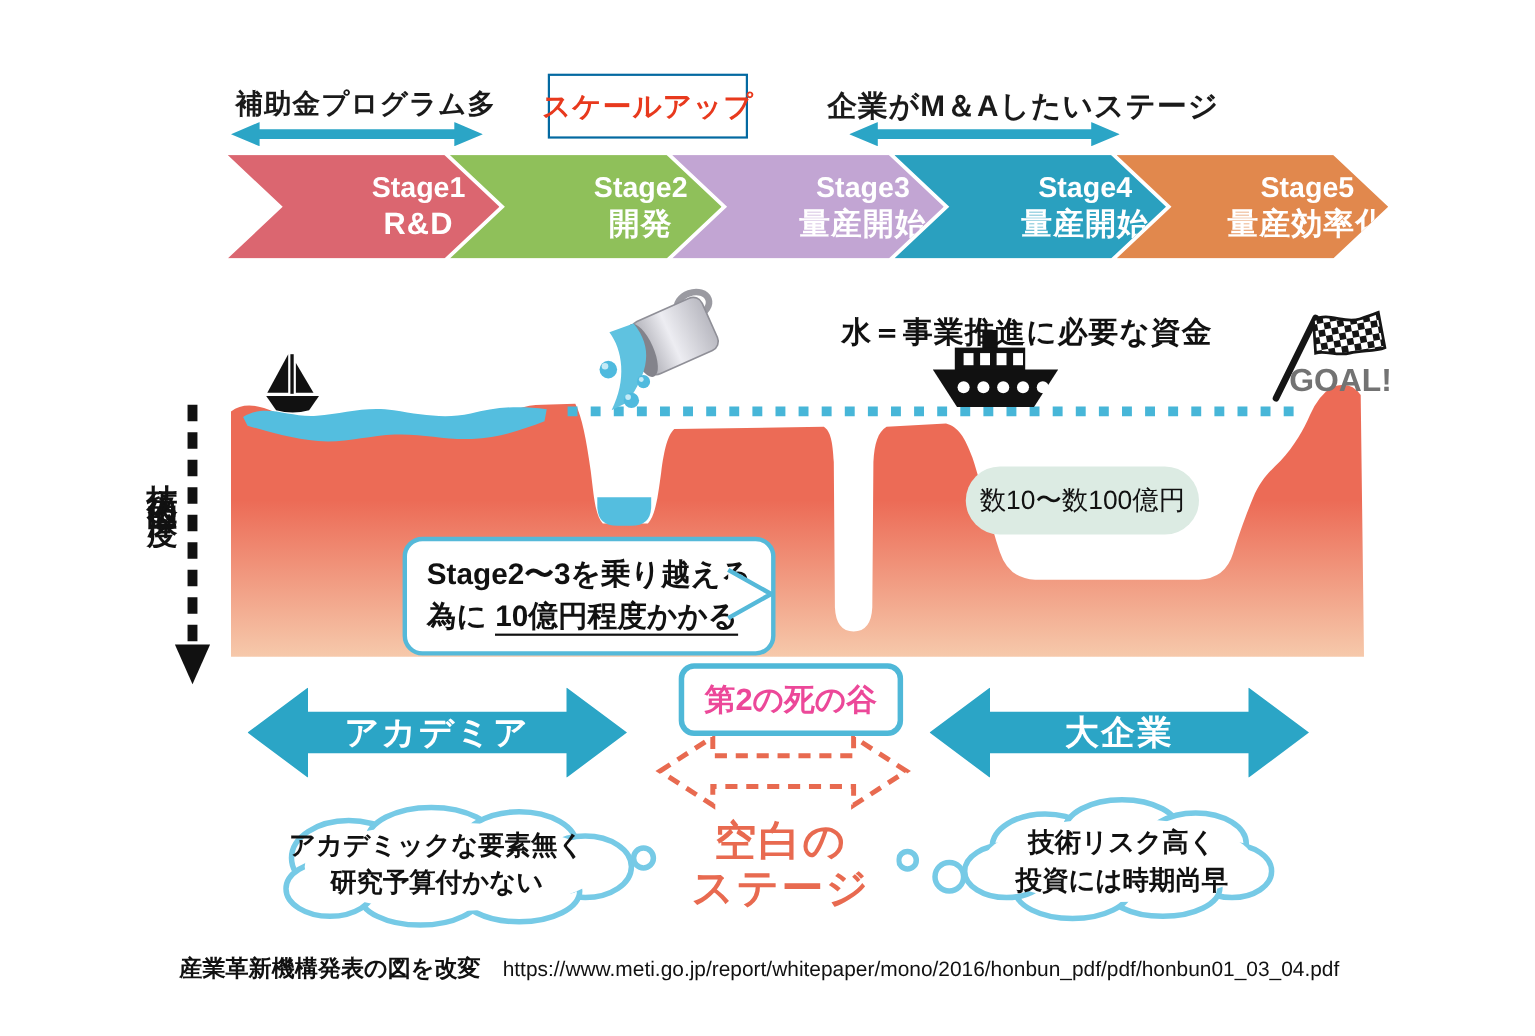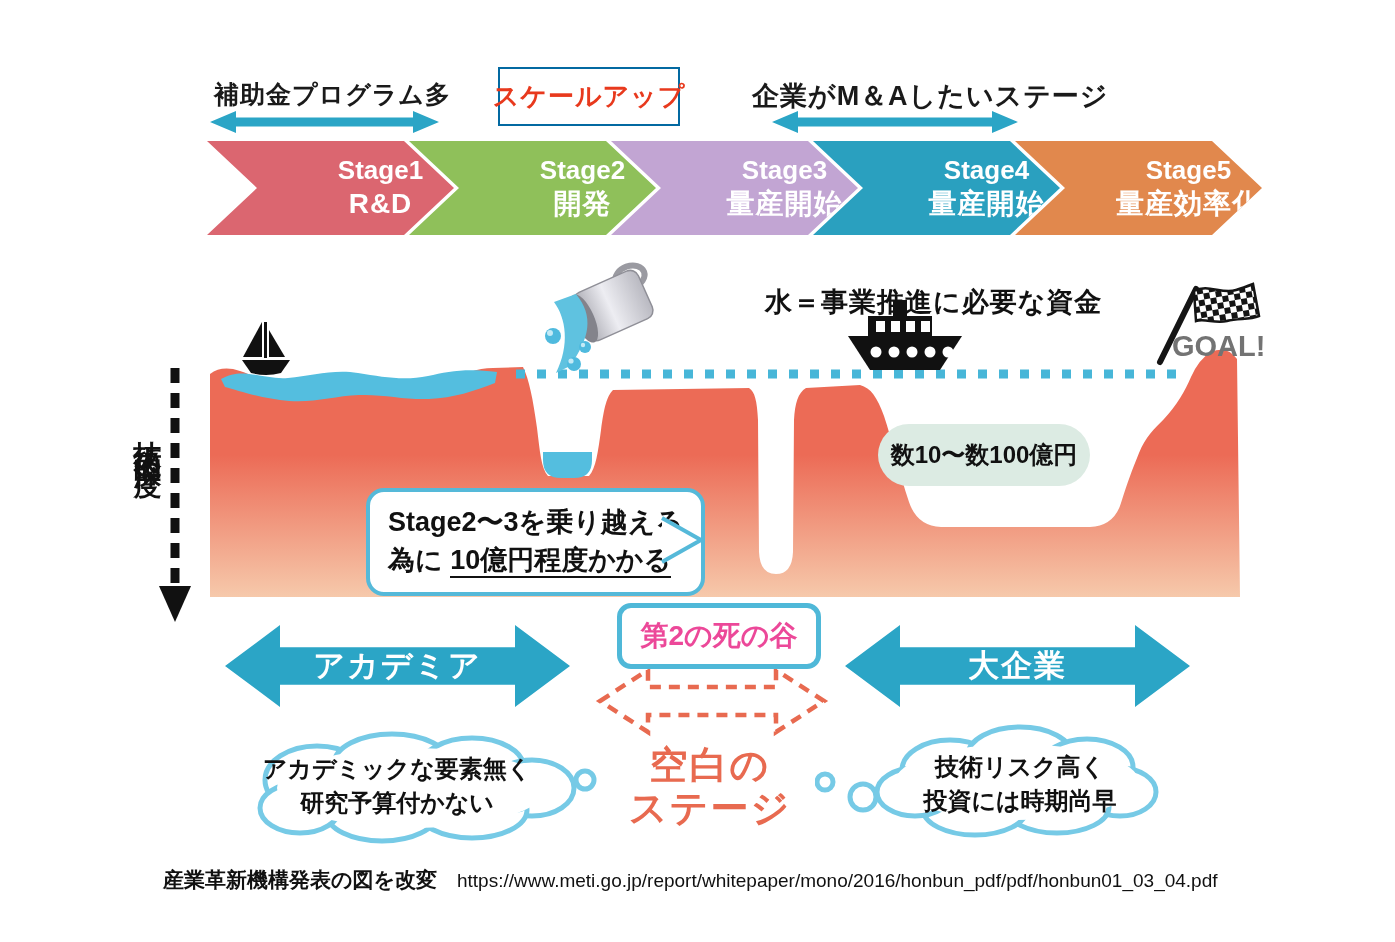--- a/index.html
+++ b/index.html
@@ -20,21 +20,21 @@
     clip-path:polygon(0 0,197px 0,247px 50%,197px 100%,0 100%,50px 50%);
     display:flex;flex-direction:column;align-items:center;justify-content:center;
     color:#fff;text-align:center;padding-left:50px;box-sizing:content-box;}
   .stage .s-name{font-size:26px;font-weight:bold;line-height:1.2;}
   .stage .s-label{font-size:28px;font-weight:bold;line-height:1.25;letter-spacing:1px;}
   
   .water-legend{font-size:27px;font-weight:bold;color:#111;white-space:nowrap;letter-spacing:1px;}
   .depth-label{writing-mode:vertical-rl;font-size:28px;font-weight:bold;color:#111;letter-spacing:7px;}
   .goal-text{font-size:29px;font-weight:800;color:#E8391D;letter-spacing:0;}
   .pill{background:#DCEBE3;border-radius:32px;display:flex;align-items:center;justify-content:center;
-    font-size:24px;font-weight:bold;color:#111;white-space:nowrap;}
+    font-size:24px;font-weight:normal;color:#111;white-space:nowrap;}
   .bubble{background:#fff;border:4px solid #55B9D9;border-radius:18px;padding:12px 18px;
     font-size:27px;font-weight:bold;color:#111;line-height:1.4;white-space:nowrap;z-index:3;}
   .bubble .ul{border-bottom:2.5px solid #111;padding-bottom:1px;}
   .v2-box{background:#fff;border:5px solid #4FB8D8;border-radius:14px;display:flex;align-items:center;justify-content:center;
     font-size:28px;font-weight:bold;color:#ec4899;white-space:nowrap;z-index:3;}
   .blank-stage{color:#E86A50;font-size:38px;font-weight:800;text-align:center;line-height:1.12;letter-spacing:2px;}
   .cloud-text{font-size:24px;font-weight:bold;color:#111;text-align:center;line-height:1.4;z-index:3;white-space:nowrap;}
   .footer-note{font-size:21px;font-weight:bold;color:#111;white-space:nowrap;}
   .footer-url{font-size:19px;font-weight:normal;color:#111;margin-left:20px;letter-spacing:0;}
   svg{display:block;}

